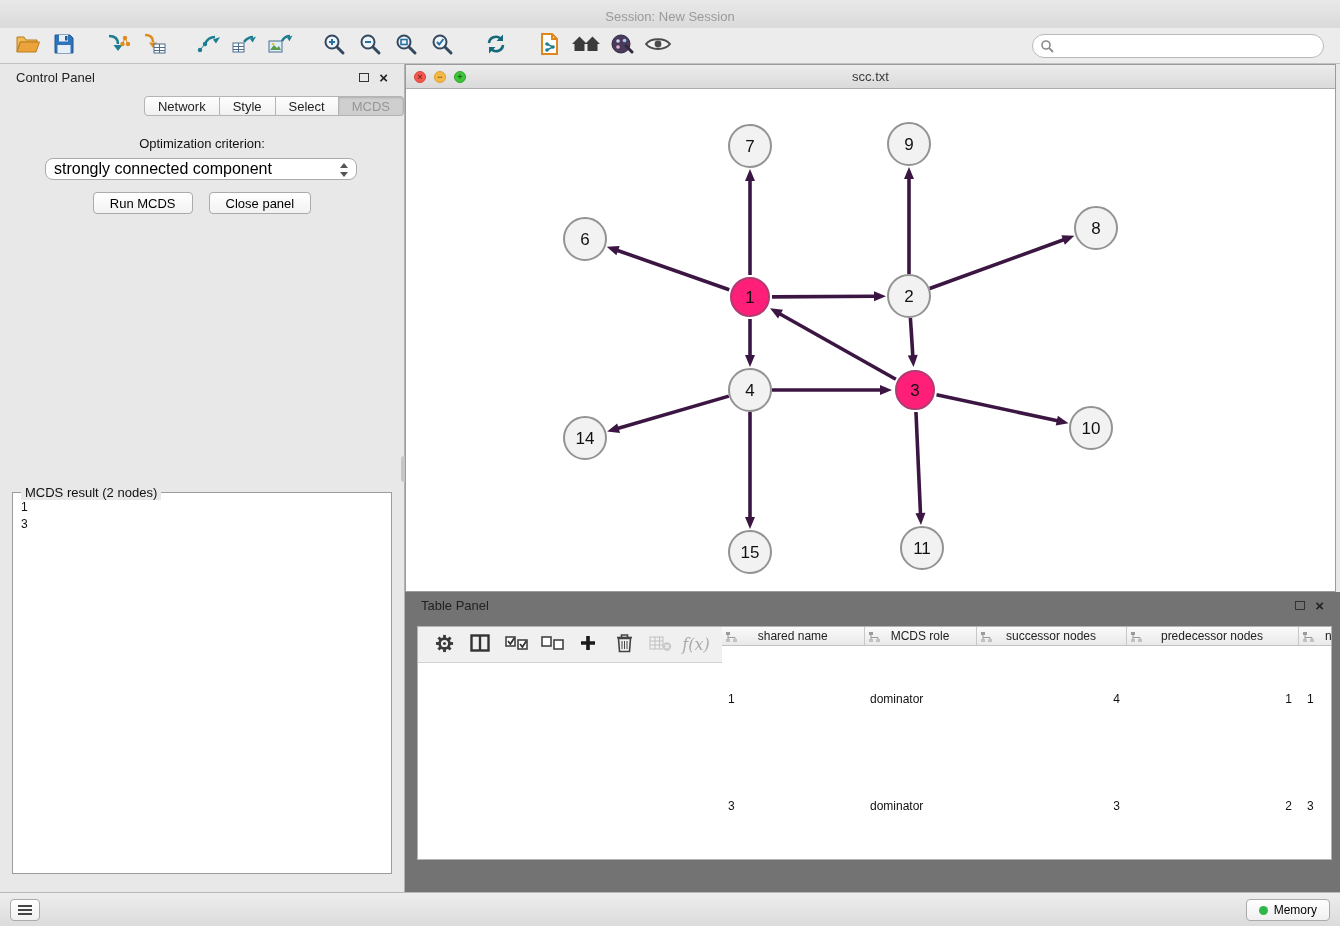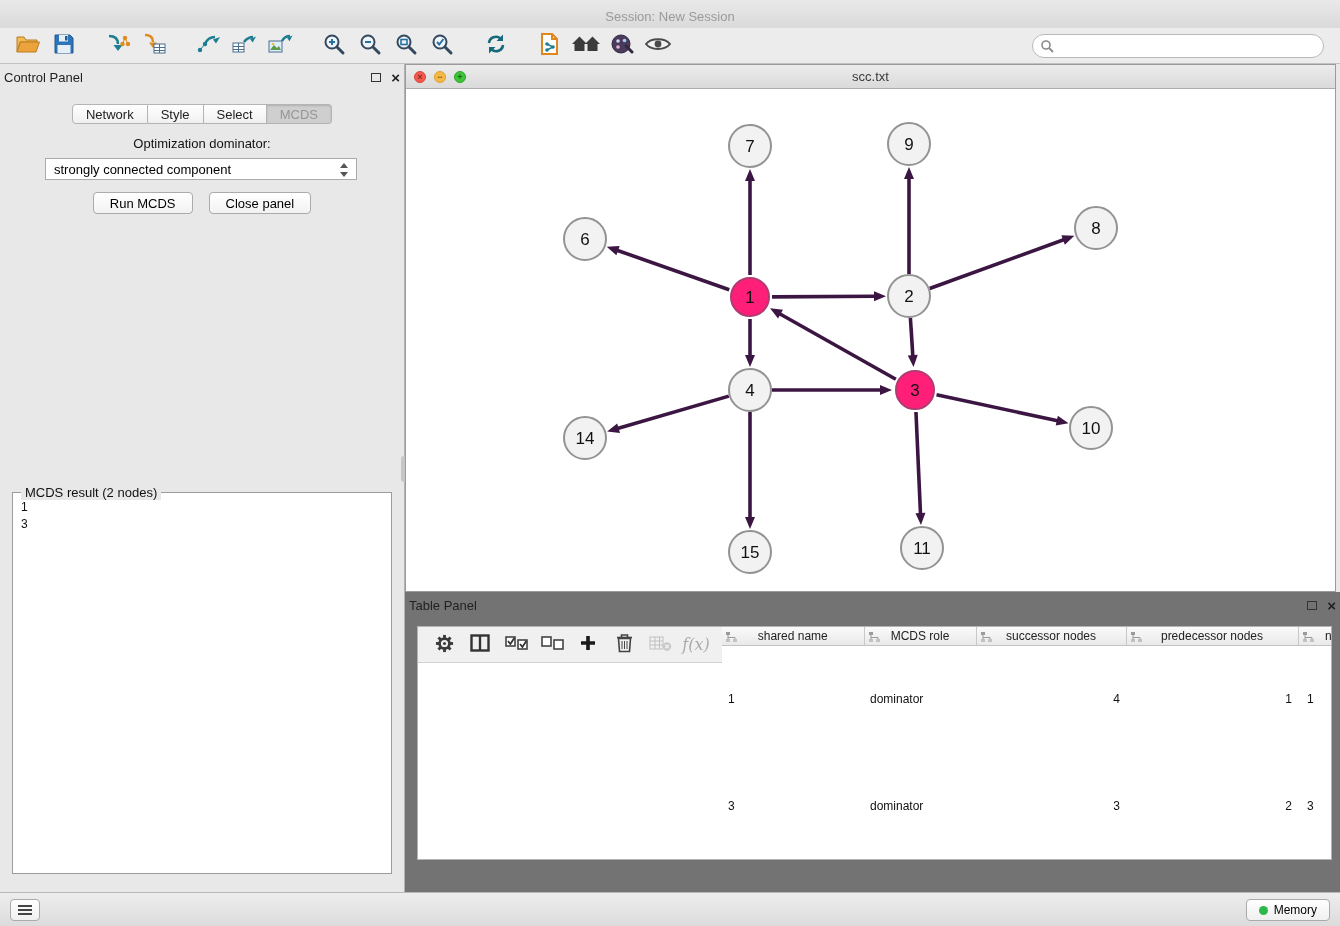--- a/index.html
+++ b/index.html
@@ -20,36 +20,36 @@
   .search-input { width:292px; height:24px; border:1px solid #b9b9b9; border-radius:12px; background:#fff;
     padding:0 10px 0 26px; font-size:13px; outline:none; font-family:"Liberation Sans",sans-serif; }
   .search-ic { position:absolute; left:8px; top:5px; }
 
   
   .main { position:absolute; top:64px; left:0; right:0; height:828px; }
 
   
   .control-panel { position:absolute; left:0; top:0; width:405px; height:100%; background:#e8e8e8;
     border-right:1px solid #b3b3b3; }
-  .panel-header { height:26px; display:flex; align-items:center; padding:0 4px; font-size:13px; color:#222; }
+  .panel-header { height:26px; display:flex; align-items:center; padding:0 16px; font-size:13px; color:#222; }
   .panel-header .spacer { flex:1; }
   .float-ic { width:10px; height:9px; border:1.5px solid #333; margin-right:10px; display:inline-block; }
   .close-ic { font-size:15px; font-weight:bold; color:#222; line-height:1; cursor:default; }
 
   .seg { display:flex; justify-content:center; }
-  .ctl-tabs { margin-top:14px; }
+  .ctl-tabs { margin-top:6px;justify-content:flex-end; }
   .seg-tab { font-size:13px; height:20px; padding:0 13px; background:linear-gradient(#ffffff,#f0f0f0);
     border:1px solid #b4b4b4; border-left:none; color:#222; font-family:"Liberation Sans",sans-serif; }
   .seg-tab:first-child { border-left:1px solid #b4b4b4; border-radius:4px 0 0 4px; }
   .seg-tab:last-child { border-radius:0 4px 4px 0; }
   .seg-tab.active { background:#cfcfcf; color:#969696; box-shadow:inset 0 1px 2px rgba(0,0,0,.15); }
 
   .opt-label { position:absolute; top:72px; width:100%; text-align:center; font-size:13px; color:#111; }
   .dropdown { position:absolute; top:94px; left:45px; width:312px; height:22px; background:#fff;
-    border:1px solid #ababab; border-radius:0; font-size:13px; display:flex; align-items:center;
+    border:1px solid #ababab; border-radius:8px; font-size:16px; display:flex; align-items:center;
     padding:0 20px 0 8px; }
   .dd-arrows { position:absolute; right:6px; top:3px; width:11px; height:16px; }
   .dd-arrows:before,.dd-arrows:after { content:""; position:absolute; left:1px;
     border-left:4.5px solid transparent; border-right:4.5px solid transparent; }
   .dd-arrows:before { top:1px; border-bottom:5px solid #555; }
   .dd-arrows:after { bottom:1px; border-top:5px solid #555; }
   .btn-row { position:absolute; top:128px; width:100%; display:flex; justify-content:center; gap:16px; }
   .push-btn { height:22px; padding:0 16px; background:linear-gradient(#ffffff,#f2f2f2);
     border:1px solid #ababab; border-radius:4px; font-size:13px; font-family:"Liberation Sans",sans-serif; }
 
@@ -289,21 +289,21 @@
         <span class="float-ic"></span>
         <span class="close-ic">×</span>
       </div>
       <div class="seg ctl-tabs">
           <button class="seg-tab">Network</button>
           <button class="seg-tab">Style</button>
           <button class="seg-tab">Select</button>
           <button class="seg-tab active">MCDS</button>
         </div>
 
-      <div class="opt-label">Optimization dominator:</div>
+      <div class="opt-label">Optimization criterion:</div>
       <div class="dropdown">
         <span>strongly connected component</span>
         <span class="dd-arrows"></span>
       </div>
       <div class="btn-row">
         <button class="push-btn">Run MCDS</button>
         <button class="push-btn">Close panel</button>
       </div>
 
       <div class="result-box">

